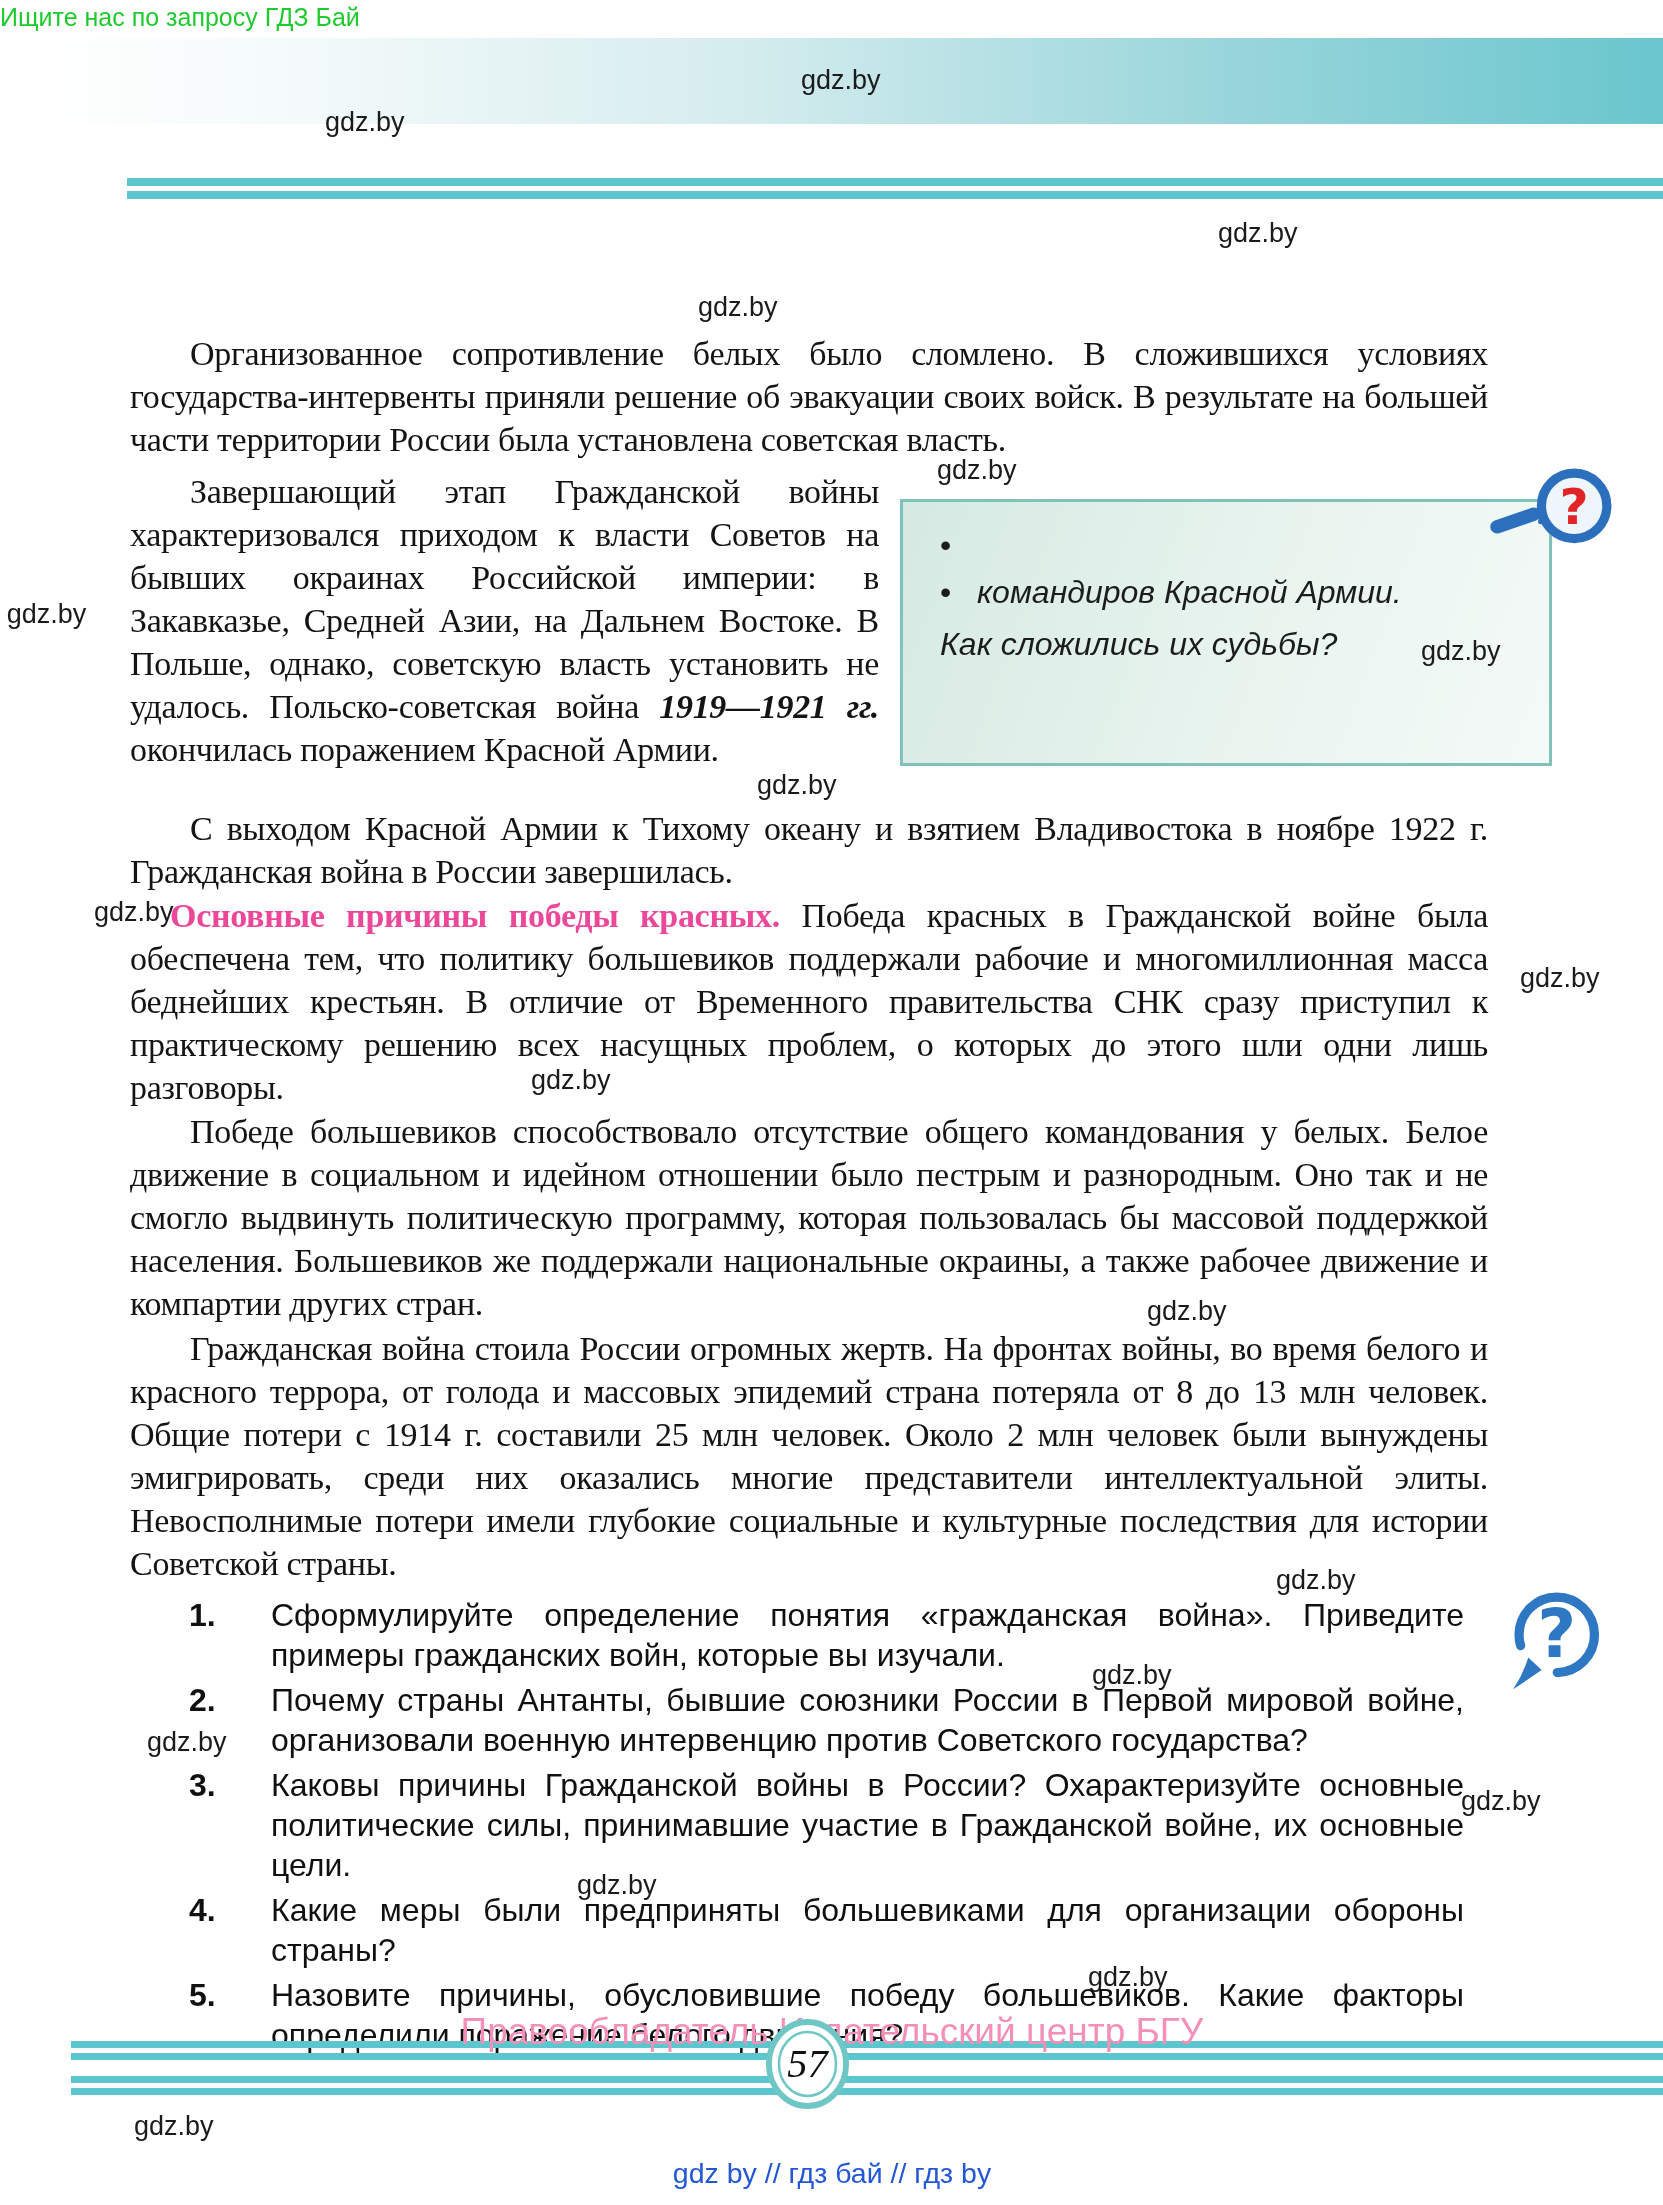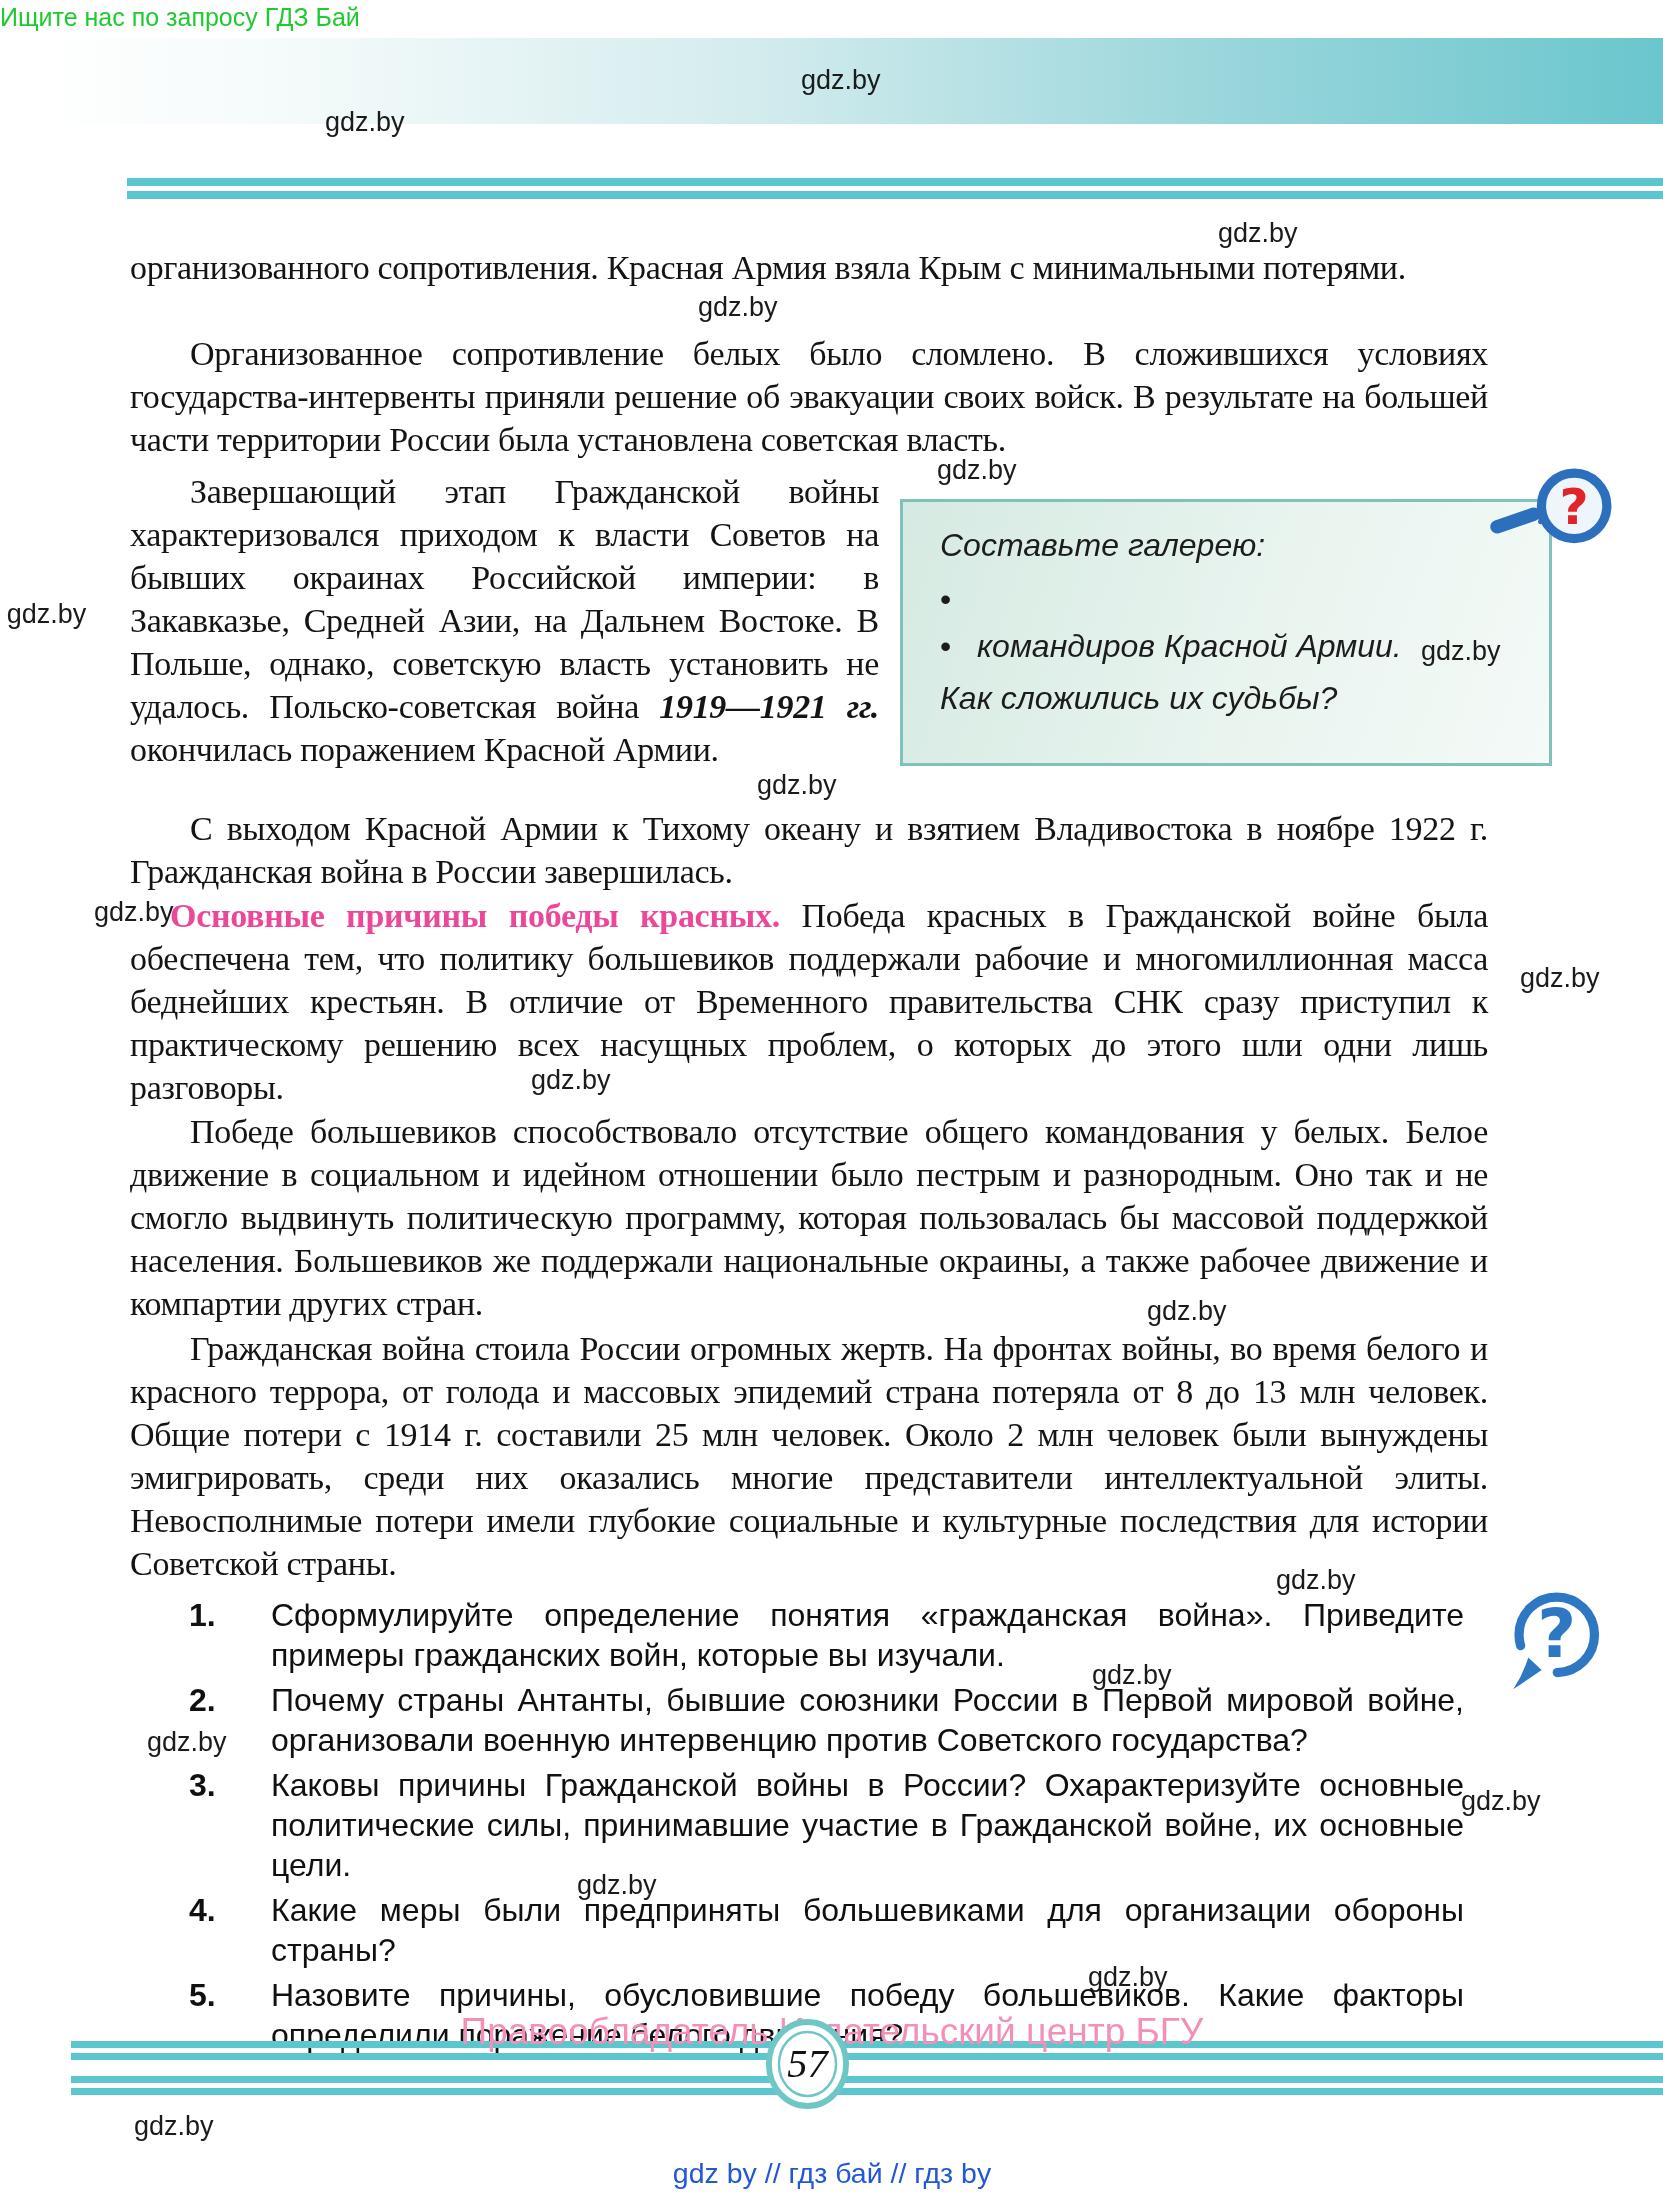--- a/index.html
+++ b/index.html
@@ -100,27 +100,25 @@
   <span class="wm" style="left:531px; top:1065px;">gdz.by</span>
   <span class="wm" style="left:1147px; top:1296px;">gdz.by</span>
   <span class="wm" style="left:1276px; top:1565px;">gdz.by</span>
   <span class="wm" style="left:1092px; top:1660px;">gdz.by</span>
   <span class="wm" style="left:147px; top:1727px;">gdz.by</span>
   <span class="wm" style="left:1461px; top:1786px;">gdz.by</span>
   <span class="wm" style="left:577px; top:1870px;">gdz.by</span>
   <span class="wm" style="left:1088px; top:1962px;">gdz.by</span>
   <span class="wm" style="left:134px; top:2111px;">gdz.by</span>
 
-  <p class="para" style="top:246px; margin:0;">организованного сопротивления. Красная Армия взяла Крым с минимальными потерями.</p>
   <p class="para indent" style="top:332px; margin:0;">Организованное сопротивление белых было сломлено. В сложившихся условиях государства-интервенты приняли решение об эвакуации своих войск. В результате на большей части территории России была установлена советская власть.</p>
 
   <p class="para indent narrow" style="top:470px; margin:0;"><span>Завершающий этап Гражданской войны характеризовался приходом к власти Советов на бывших окраинах Российской империи: в Закавказье, Средней Азии, на Дальнем Востоке. В Польше, однако, советскую власть установить не удалось. Польско-советская война </span><b><i>1919—1921 гг.</i></b><span> окончилась поражением Красной Армии.</span></p>
 
   <div class="qbox">
-    <div class="qbox-title">Составьте галерею:</div>
     <div class="box-item">
       <span class="bullet">•</span>
     </div>
     <div class="box-item">
       <span class="bullet">•</span>
       <span>командиров Красной Армии.</span>
     </div>
     <div class="qbox-question">Как сложились их судьбы?</div>
   </div>
   <span class="wm" style="left:1421px; top:636px;">gdz.by</span>

